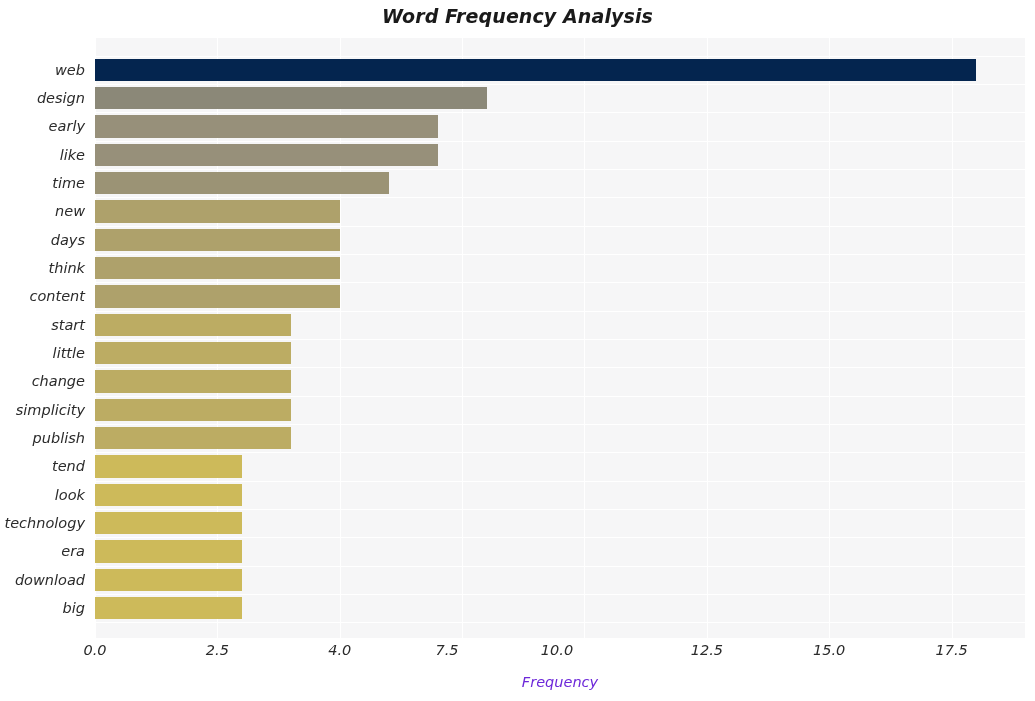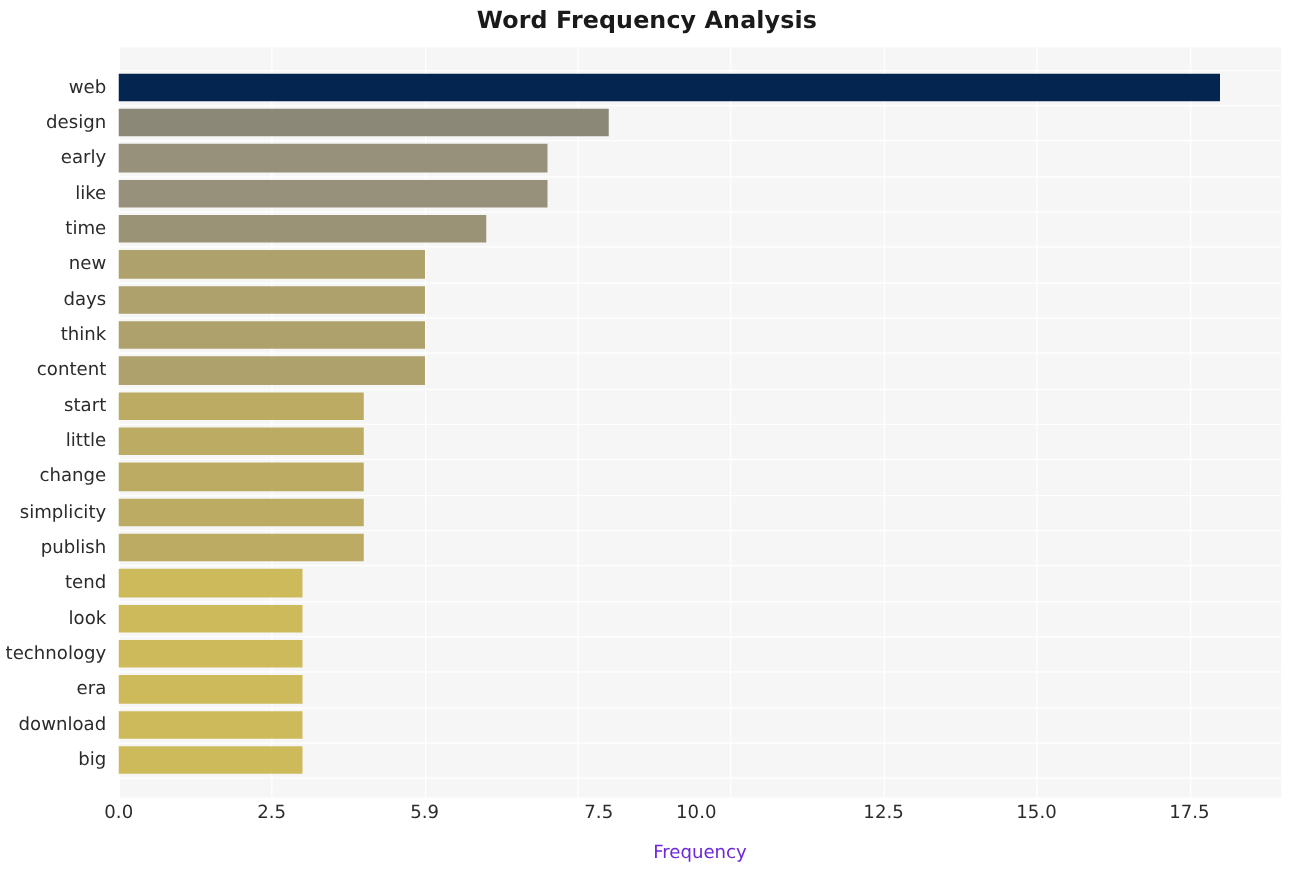--- a/index.html
+++ b/index.html
@@ -11,20 +11,21 @@
     width: 1035px;
     height: 701px;
     font-family: "DejaVu Sans", sans-serif;
     overflow: hidden;
   }
   #figure {
     position: relative;
     width: 1035px;
     height: 603px;
     background: #ffffff;
+    font-style: italic;
   }
   #chart-title {
     position: absolute;
     left: 0;
     top: 5px;
     width: 1035px;
     text-align: center;
     font-size: 19px;
     font-weight: bold;
     color: #1a1a1a;
@@ -214,22 +215,22 @@
         <div class="ytick-wrap" style="top: 414.36px; line-height: 28.342px; height: 28.342px;">tend</div>
         <div class="ytick-wrap" style="top: 442.702px; line-height: 28.342px; height: 28.342px;">look</div>
         <div class="ytick-wrap" style="top: 471.044px; line-height: 28.342px; height: 28.342px;">technology</div>
         <div class="ytick-wrap" style="top: 499.386px; line-height: 28.342px; height: 28.342px;">era</div>
         <div class="ytick-wrap" style="top: 527.728px; line-height: 28.342px; height: 28.342px;">download</div>
         <div class="ytick-wrap" style="top: 556.07px; line-height: 28.342px; height: 28.342px;">big</div>
       </div>
     <div id="xticks">
         <div class="xtick-wrap" style="left: 0px; text-align: right;">0.0</div>
         <div class="xtick-wrap" style="left: 122.368px;">2.5</div>
-        <div class="xtick-wrap" style="left: 244.737px;">5.9</div>
-        <div class="xtick-wrap" style="left: 384px;">7.5</div>
+        <div class="xtick-wrap" style="left: 244.737px;">4.0</div>
+        <div class="xtick-wrap" style="left: 352px;">7.5</div>
         <div class="xtick-wrap" style="left: 462px;">10.0</div>
         <div class="xtick-wrap" style="left: 611.842px;">12.5</div>
         <div class="xtick-wrap" style="left: 734.211px;">15.0</div>
         <div class="xtick-wrap" style="left: 856.579px;">17.5</div>
       </div>
   </div>
 
   <div id="xaxis-label">Frequency</div>
 
 </div>

